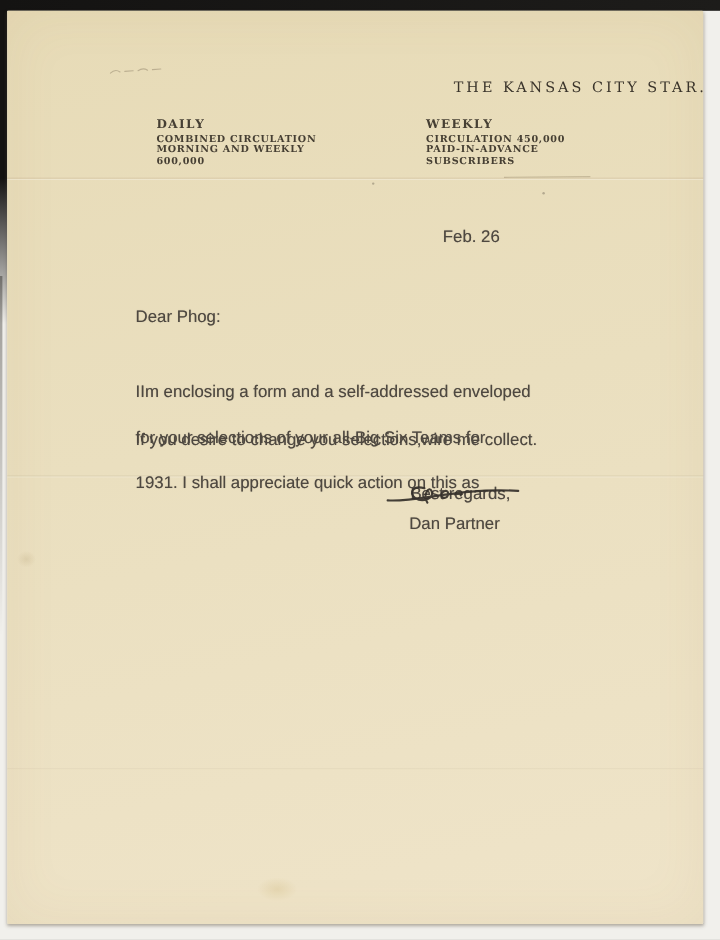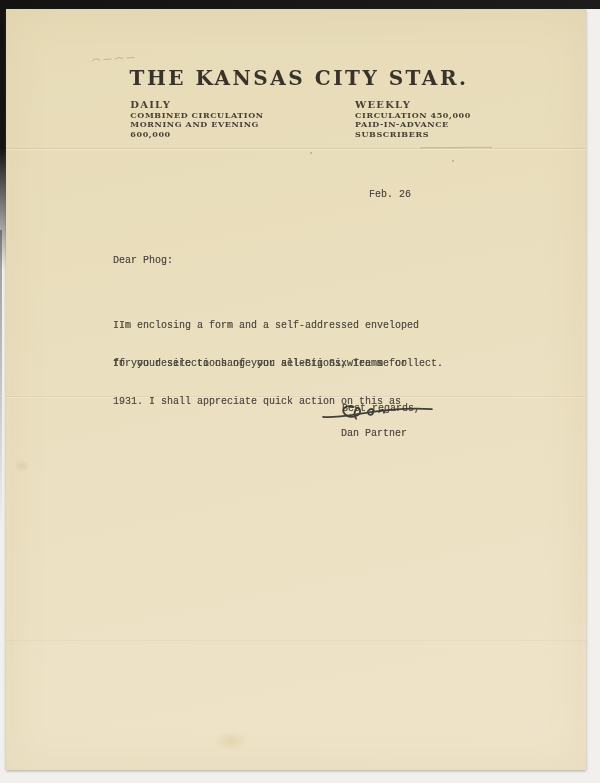--- a/index.html
+++ b/index.html
@@ -19,32 +19,32 @@
   .crease-3{top:631px;background:rgba(120,100,70,.05);}
   .scratch{position:absolute;left:414px;top:138px;width:72px;height:1px;background:rgba(95,78,52,.25);transform:rotate(-.4deg);}
   .stain{position:absolute;border-radius:50%;pointer-events:none;}
   .stain-bottom{left:208px;top:722px;width:34px;height:20px;background:radial-gradient(ellipse,rgba(178,146,58,.16),rgba(178,146,58,0) 70%);}
   .stain-left{left:8px;top:450px;width:16px;height:14px;background:radial-gradient(ellipse,rgba(160,138,88,.18),rgba(160,138,88,0) 70%);}
   .speck{position:absolute;width:2px;height:2px;border-radius:50%;background:rgba(100,92,78,.4);}
   .speck-a{left:304px;top:143px;}
   .speck-b{left:446px;top:151px;}
   .pencil{position:absolute;left:85px;top:44px;opacity:.8;}
 
-  .lh-title{position:absolute;left:0;top:57px;width:100%;text-align:center;transform:translateX(3px);
-            font-family:"DejaVu Serif",serif;font-weight:700;font-size:20px;letter-spacing:2.5px;color:#39332a;}
+  .lh-title{position:absolute;left:0;top:57px;width:100%;text-align:right;transform:translateX(3px);
+            font-family:"DejaVu Serif",serif;font-weight:400;font-size:12px;letter-spacing:2.5px;color:#39332a;}
   .lh-col{position:absolute;top:90px;transform:translateX(-50%);text-align:left;
           font-family:"DejaVu Serif",serif;font-weight:700;color:#463f33;}
   .col-daily{left:191px;}
   .col-sunday{left:299px;}
   .col-weekly{left:407px;}
   .lh-head{font-size:10px;letter-spacing:1.2px;line-height:12px;white-space:nowrap;}
   .lh-line{font-size:8px;letter-spacing:.6px;line-height:9.3px;white-space:nowrap;}
   .bracket{display:block;margin:5px auto 0;}
 
-  .tw{position:absolute;font-family:Liberation Mono, monospace;font-size:10px;color:#4e4840;
+  .tw{position:absolute;font-family:Liberation Sans, sans-serif;font-size:14px;color:#4e4840;
       text-shadow:0 0 .6px rgba(78,72,64,.55);white-space:pre;}
   .tw-lines{line-height:12.6px;}
   .date{left:363px;top:180px;}
   .salutation{left:107px;top:246px;}
   .p1{left:107px;top:286px;}
   .p2{left:107px;top:349px;}
   .closing{left:336px;top:382px;margin-top:12px;}
   .typed-name{left:335px;top:419px;}
   .signature{position:absolute;left:315px;top:391px;transform:rotate(-2deg);}
 </style>
@@ -65,21 +65,21 @@
         <path d="M24 6 Q28 3 32 5.5"></path>
         <path d="M36 5 L43 4.5"></path>
       </g>
     </svg>
 
     <div class="lh-title">THE KANSAS CITY STAR.</div>
 
     <div class="lh-col col-daily">
       <div class="lh-head">DAILY</div>
       <div class="lh-line">COMBINED CIRCULATION</div>
-      <div class="lh-line">MORNING AND EVENING</div>
+      <div class="lh-line">MORNING AND WEEKLY</div>
       <div class="lh-line">600,000</div>
     </div>
 
 
     <div class="lh-col col-weekly">
       <div class="lh-head">WEEKLY</div>
       <div class="lh-line">CIRCULATION 450,000</div>
       <div class="lh-line">PAID-IN-ADVANCE</div>
       <div class="lh-line">SUBSCRIBERS</div>
     </div>

